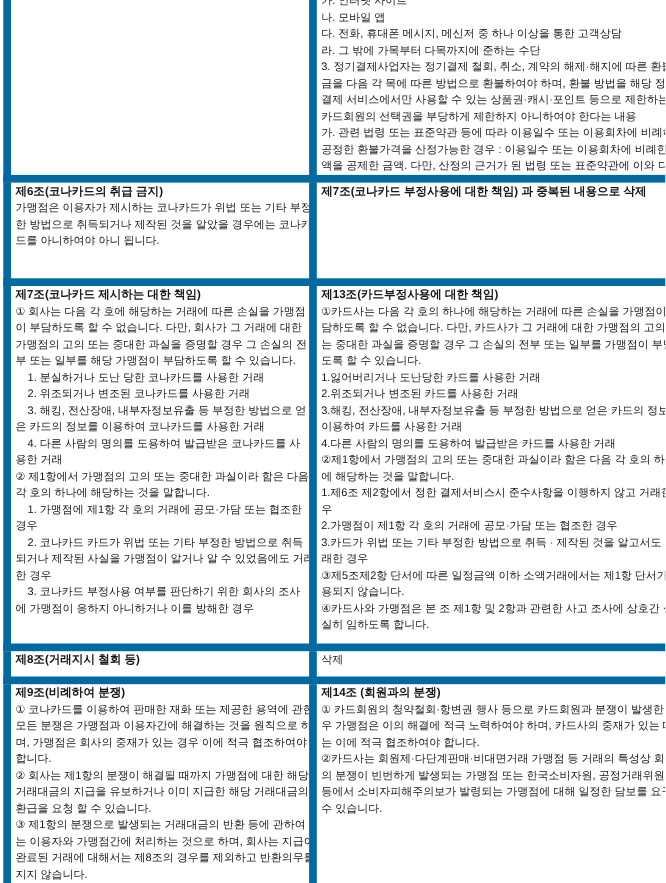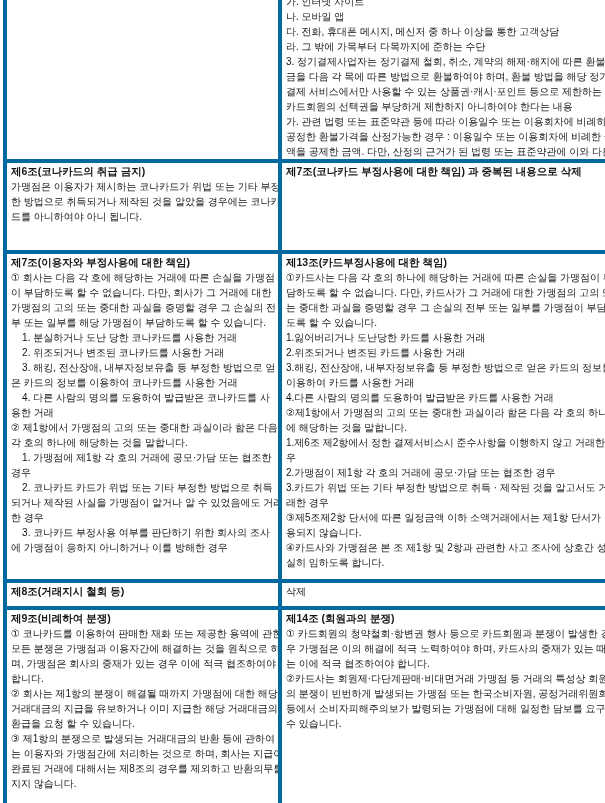--- a/index.html
+++ b/index.html
@@ -12,21 +12,21 @@
     font-family: "Liberation Sans", "DejaVu Sans", sans-serif;
     color: #151515;
   }
   table.terms {
     border-collapse: collapse;
     table-layout: fixed;
     margin-left: 3px;
     width: 599px;
   }
   table.terms td {
-    border: 4px solid #0369a1;
+    border: 7px solid #0369a1;
     vertical-align: top;
     padding: 1px 4px 0 4px;
     overflow: hidden;
     font-size: 10px;
   }
   tr.r1 td { border-top: none; }   
   td.old { width: 263px; }
   td.new { width: 332px; }
   .heading {
     font-weight: bold;
@@ -80,21 +80,21 @@
 한 방법으로 취득되거나 제작된 것을 알았을 경우에는 코나카
 드를 아니하여야 아니 됩니다.</div>
       </td>
       <td class="new">
         <div class="heading">제7조(코나카드 부정사용에 대한 책임) 과 중복된 내용으로 삭제</div>
         <div class="body"></div>
       </td>
     </tr>
     <tr class="r3">
       <td class="old">
-        <div class="heading">제7조(이용자와 부정사용에 대한 책임)</div>
+        <div class="heading">제7조(코나카드 제시하는 대한 책임)</div>
         <div class="body">① 회사는 다음 각 호에 해당하는 거래에 따른 손실을 가맹점
 이 부담하도록 할 수 없습니다. 다만, 회사가 그 거래에 대한
 가맹점의 고의 또는 중대한 과실을 증명할 경우 그 손실의 전
 부 또는 일부를 해당 가맹점이 부담하도록 할 수 있습니다.
     1. 분실하거나 도난 당한 코나카드를 사용한 거래
     2. 위조되거나 변조된 코나카드를 사용한 거래
     3. 해킹, 전산장애, 내부자정보유출 등 부정한 방법으로 얻
 은 카드의 정보를 이용하여 코나카드를 사용한 거래
     4. 다른 사람의 명의를 도용하여 발급받은 코나카드를 사
 용한 거래

